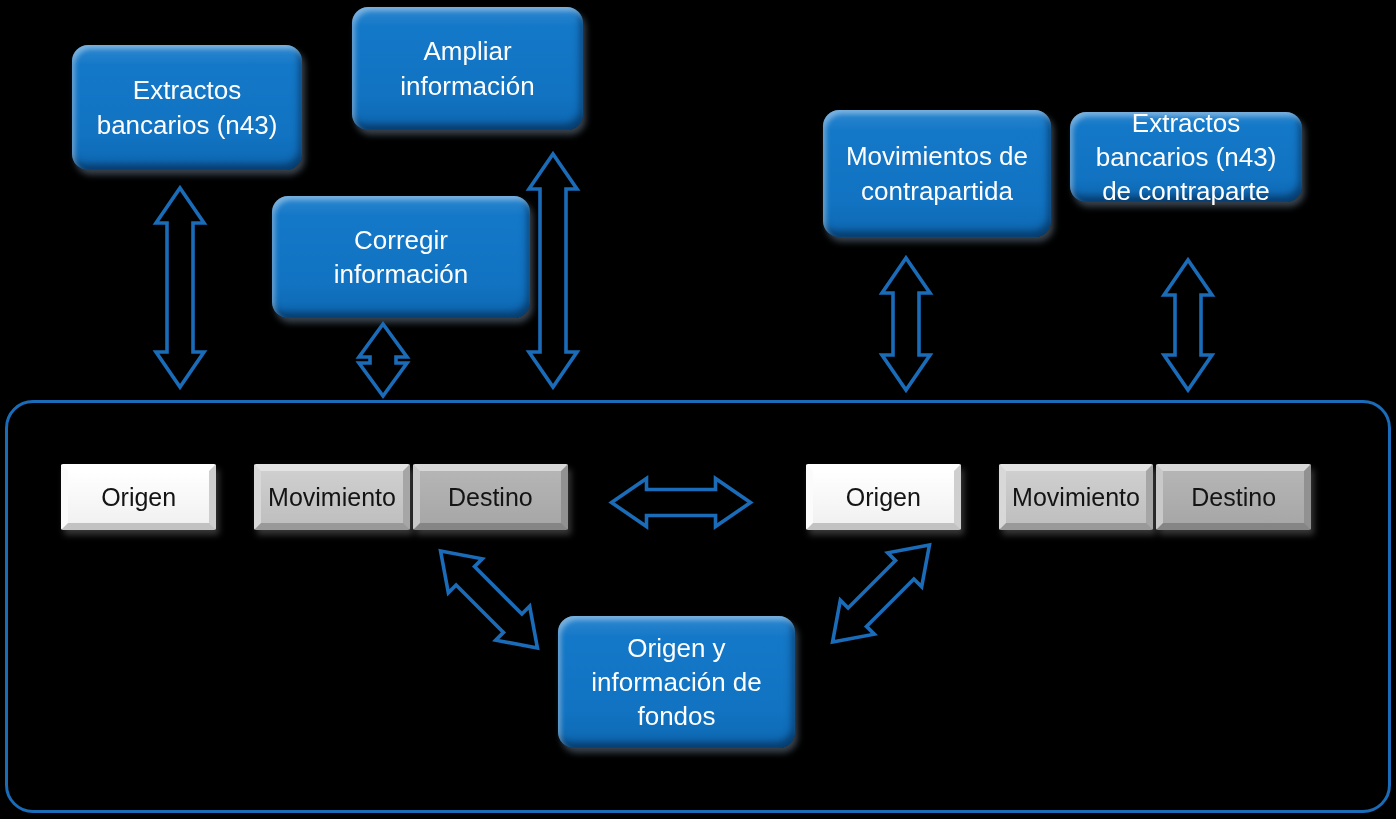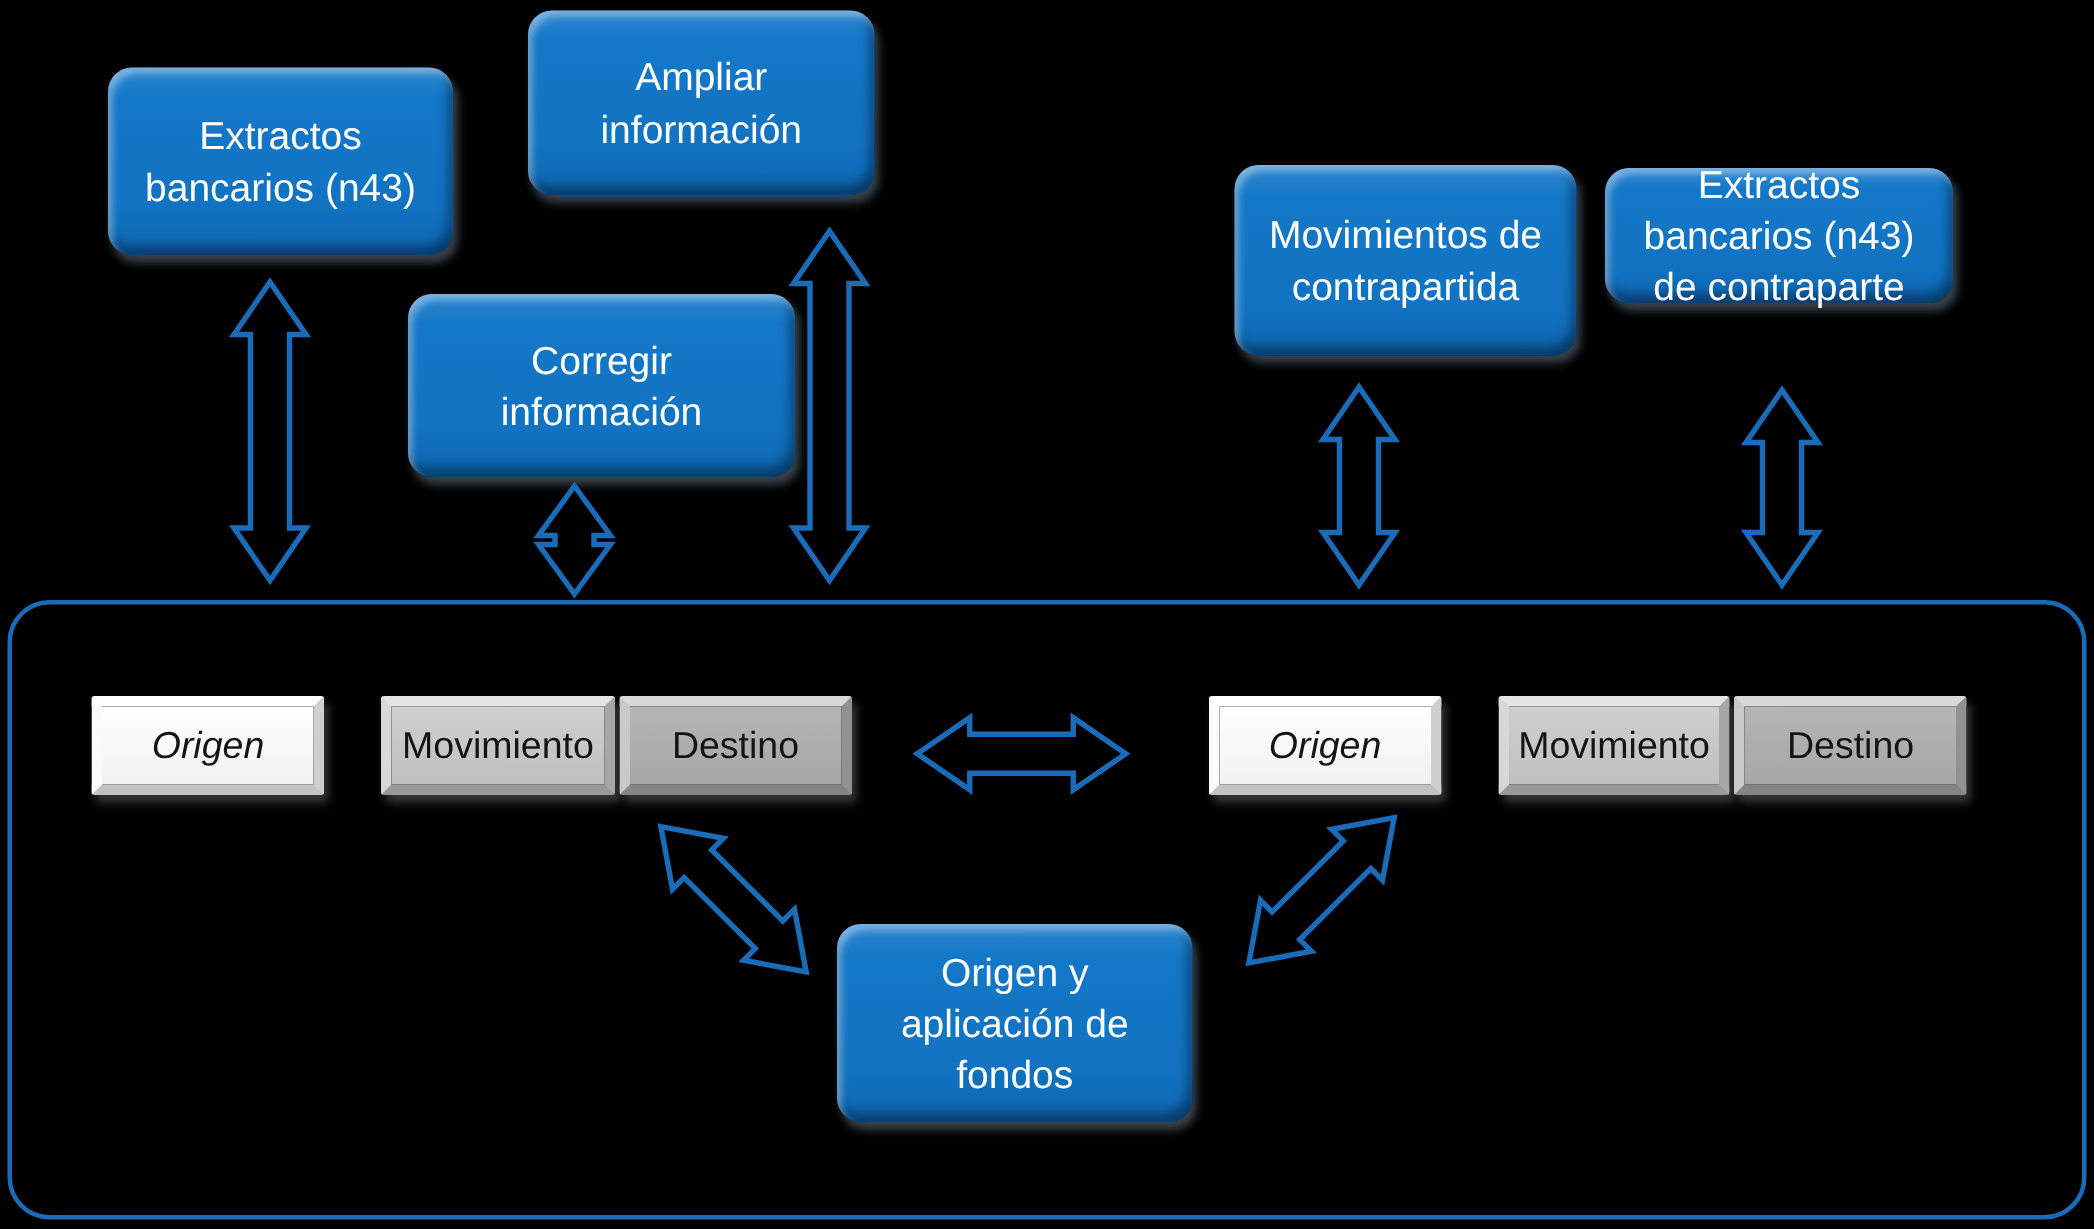--- a/index.html
+++ b/index.html
@@ -30,21 +30,21 @@
   .bar{
     position:absolute;top:464px;height:66px;display:flex;gap:3px;
     filter:drop-shadow(3px 5px 3px rgba(120,120,120,.45));
   }
   .segment{
     flex:1;box-sizing:border-box;border-style:solid;border-width:7px;border-radius:2px;
     display:flex;align-items:center;justify-content:center;
     font-size:25px;color:#141414;white-space:nowrap;
   }
   .seg-white{background:linear-gradient(180deg,#ffffff,#f1f1f1);
-    border-color:#ffffff #cfcfcf #c2c2c2 #fbfbfb;font-style:italic;}
+    border-color:#ffffff #cfcfcf #c2c2c2 #fbfbfb;}
   .seg-light{background:linear-gradient(180deg,#cfcfcf,#bfbfbf);
     border-color:#e3e3e3 #a6a6a6 #999999 #d8d8d8;margin-left:35px;}
   .seg-mid{background:linear-gradient(180deg,#b5b5b5,#a7a7a7);
     border-color:#d8d8d8 #919191 #858585 #c9c9c9;text-align:center;}
 </style>
 </head>
 <body>
 
 <div class="stage">
 
@@ -59,21 +59,21 @@
   <div class="bluebox" style="left:272px;top:196px;width:258px;height:122px;">
     <span>Corregir información</span>
   </div>
   <div class="bluebox" style="left:823px;top:110px;width:228px;height:127px;">
     <span>Movimientos de contrapartida</span>
   </div>
   <div class="bluebox" style="left:1070px;top:112px;width:232px;height:90px;">
     <span>Extractos bancarios (n43) de contraparte</span>
   </div>
   <div class="bluebox" style="left:558px;top:616px;width:237px;height:132px;">
-    <span>Origen y aplicación de fondos</span>
+    <span>Origen y información de fondos</span>
   </div>
 
   <svg class="double-arrow" style="left:153px;top:185px;" viewBox="0 0 54 205" width="54" height="205">
       <polygon points="27,3 51,38 40,38 40,167 51,167 27,202 3,167 14,167 14,38 3,38"></polygon>
     </svg>
   <svg class="double-arrow" style="left:526px;top:151px;" viewBox="0 0 54 239" width="54" height="239">
       <polygon points="27,3 51,38 40,38 40,201 51,201 27,236 3,201 14,201 14,38 3,38"></polygon>
     </svg>
   <svg class="double-arrow" style="left:356px;top:321px;" viewBox="0 0 54 78" width="54" height="78">
       <polygon points="27,3 51,36 40,36 40,42 51,42 27,75 3,42 14,42 14,36 3,36"></polygon>

